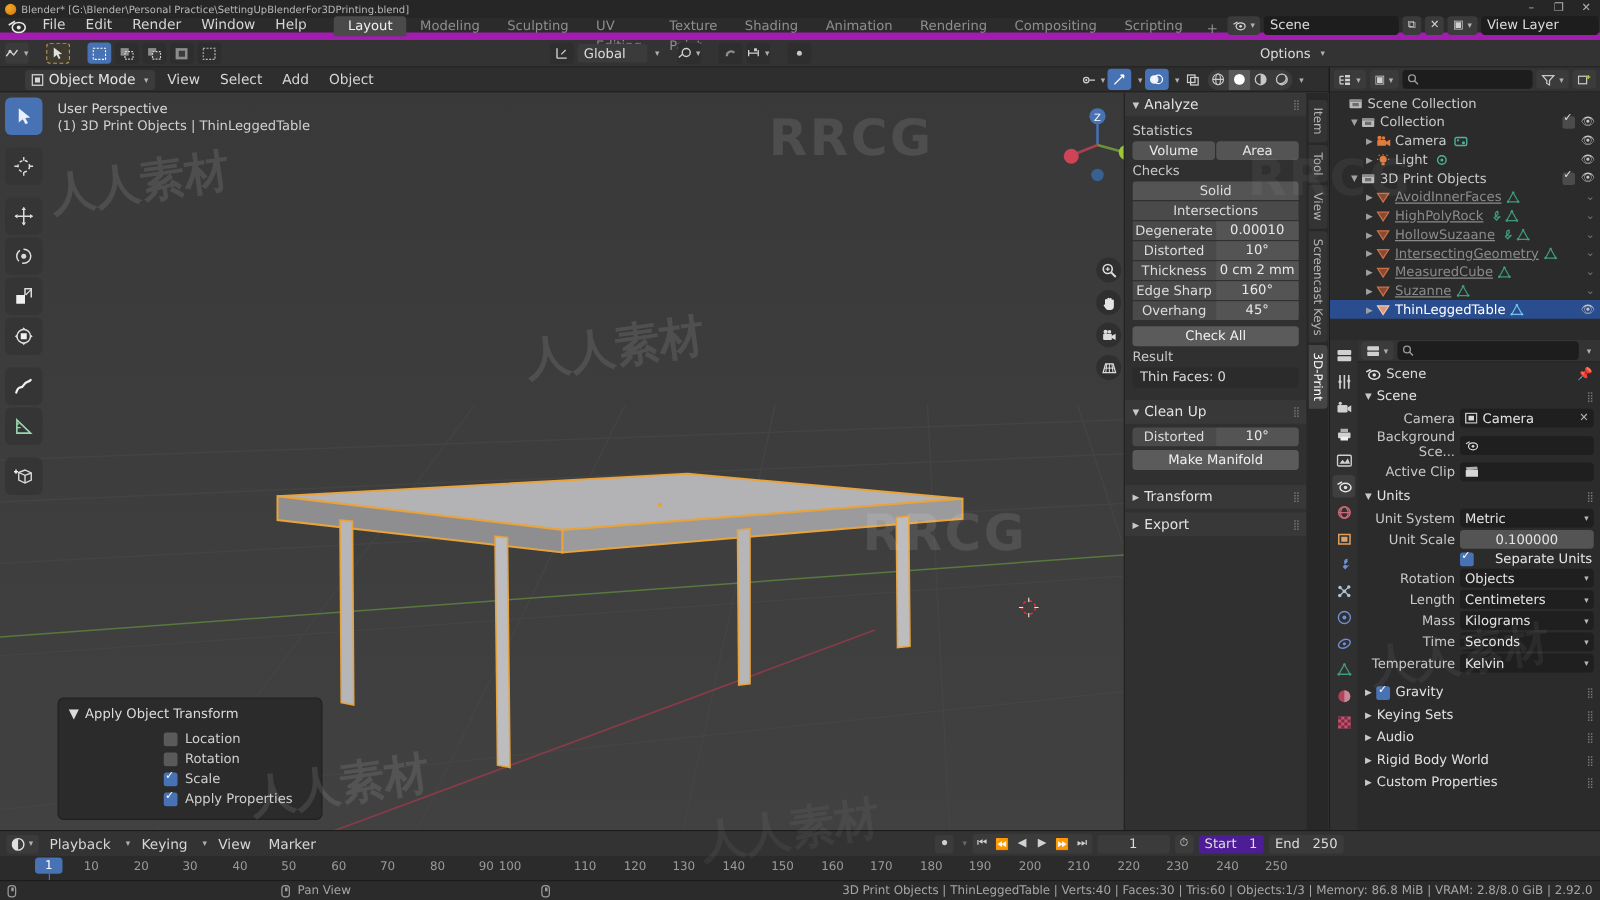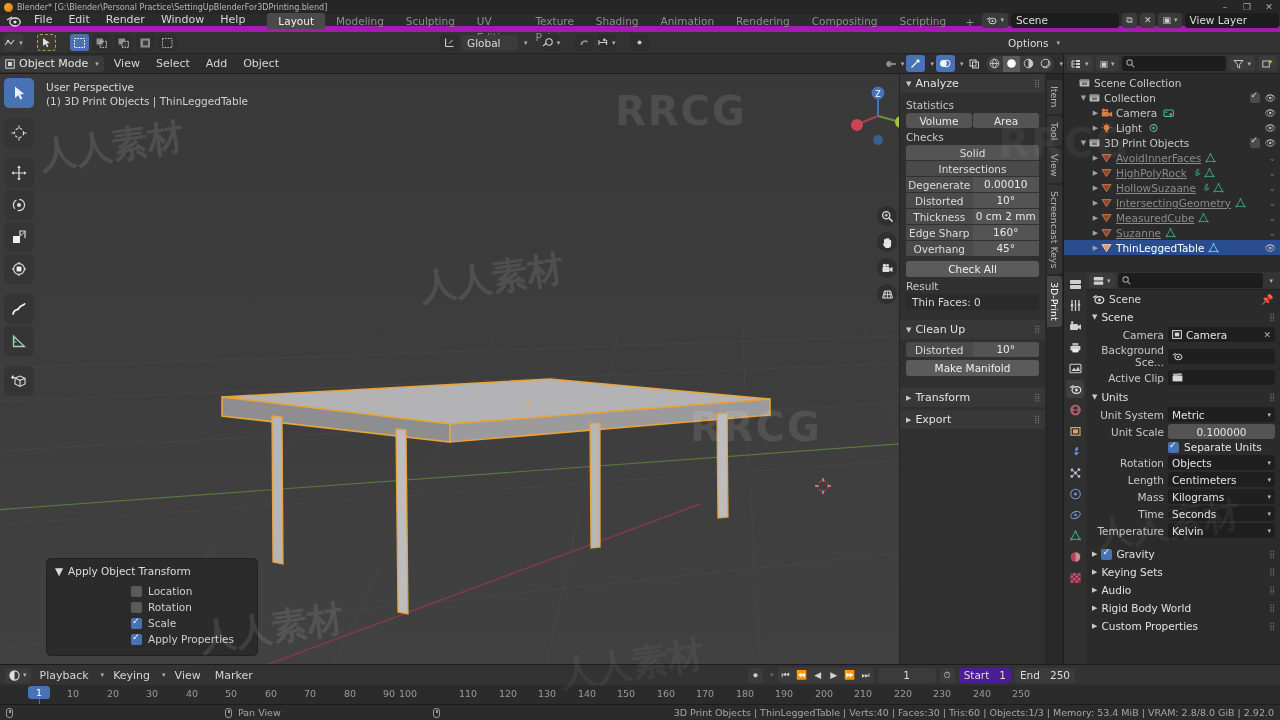--- a/index.html
+++ b/index.html
@@ -48,21 +48,21 @@
   .ico.sel { background:#4772b3; color:#fff; }
   .ico.dk { background:#2e2e2e; }
   .sep { width:8px; }
 
   
   .body { flex:1; display:flex; min-height:0; }
 
   
   .vp-col { width:1063px; display:flex; flex-direction:column; min-width:0;}
   .vp-header { height:20px; background:#2e2e2e; display:flex; align-items:center;
-     gap:4px; padding:0 0; border-bottom:1px solid #1f1f1f; flex:none;}
+     gap:4px; padding:0 20px; border-bottom:1px solid #1f1f1f; flex:none;}
   .mode-box { background:#3b3b3b; border-radius:3px; height:16px; display:flex;
      align-items:center; padding:0 5px; gap:4px; font-size:11px;}
   .vp-menu { font-size:11px; color:#d6d6d6; padding:0 6px; }
   .vp-header-right { margin-left:auto; display:flex; align-items:center; gap:2px;}
   .shade-group { display:flex; background:#3b3b3b; border-radius:9px; overflow:hidden; height:16px;}
   .shade-group span { width:17px; display:flex;align-items:center;justify-content:center;
      font-size:10px; color:#c8c8c8;}
   .shade-group span.on { background:#5a5a5a; color:#fff; }
 
   .viewport { flex:1; position:relative; overflow:hidden; background:#3b3b3b; }
@@ -1164,21 +1164,21 @@
               <span>Metric</span>
               <span class="ar">▾</span>
             </span>
           </div>
           <div class="prow">
             <span class="pl">Unit Scale</span>
             <span class="pfield sel-f">0.100000</span>
           </div>
           <div class="prow">
             <span class="pl"></span>
-            <span style="display:flex;align-items:center;gap:5px;flex:1">
+            <span style="display:flex;align-items:center;gap:17px;flex:1">
               <span class="cb on"></span>
               <span>Separate Units</span>
             </span>
           </div>
           <div class="prow">
             <span class="pl">Rotation</span>
             <span class="pfield">
               <span>Objects</span>
               <span class="ar">▾</span>
             </span>
@@ -1313,19 +1313,19 @@
     </div>
   </div>
 
   <div class="statusbar">
     <span class="mouse-ico"></span>
     <span style="flex:0 0 auto; width:200px"></span>
     <span class="mouse-ico"></span>
     <span>Pan View</span>
     <span style="flex:0 0 auto; width:140px"></span>
     <span class="mouse-ico"></span>
-    <span class="sb-right">3D Print Objects | ThinLeggedTable | Verts:40 | Faces:30 | Tris:60 | Objects:1/3 | Memory: 53.4 MiB | VRAM: 2.8/8.0 GiB | 2.92.0</span>
+    <span class="sb-right">3D Print Objects | ThinLeggedTable | Verts:40 | Faces:30 | Tris:60 | Objects:1/3 | Memory: 86.8 MiB | VRAM: 2.8/8.0 GiB | 2.92.0</span>
   </div>
 
   <div class="wm rrcg" style="right:150px; top:120px; opacity:0.5;">RRCG</div>
   <div class="wm cn" style="right:40px; top:500px; transform:rotate(-8deg); opacity:0.55;">人人素材</div>
   <div class="wm cn" style="left:560px; top:640px; transform:rotate(-8deg); opacity:0.5;">人人素材</div>
 </div>
 
 </body></html>

